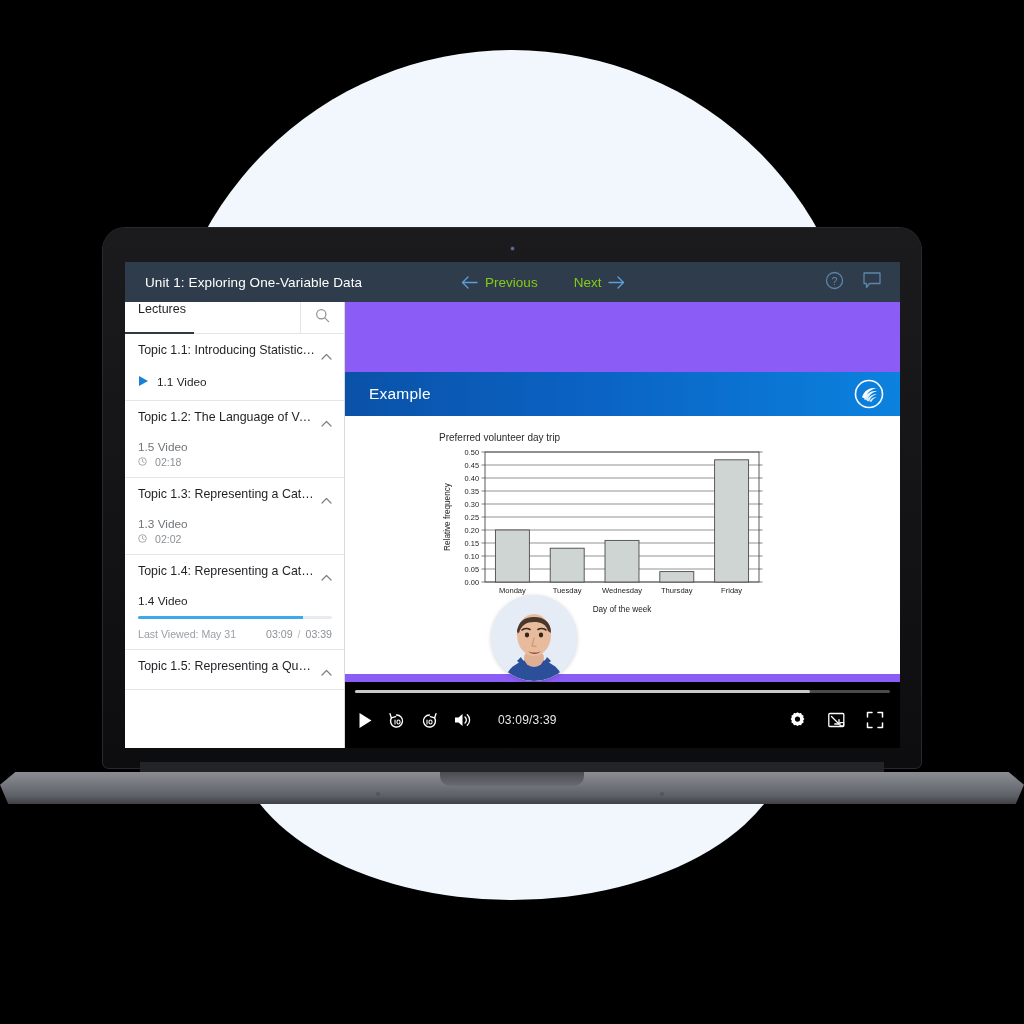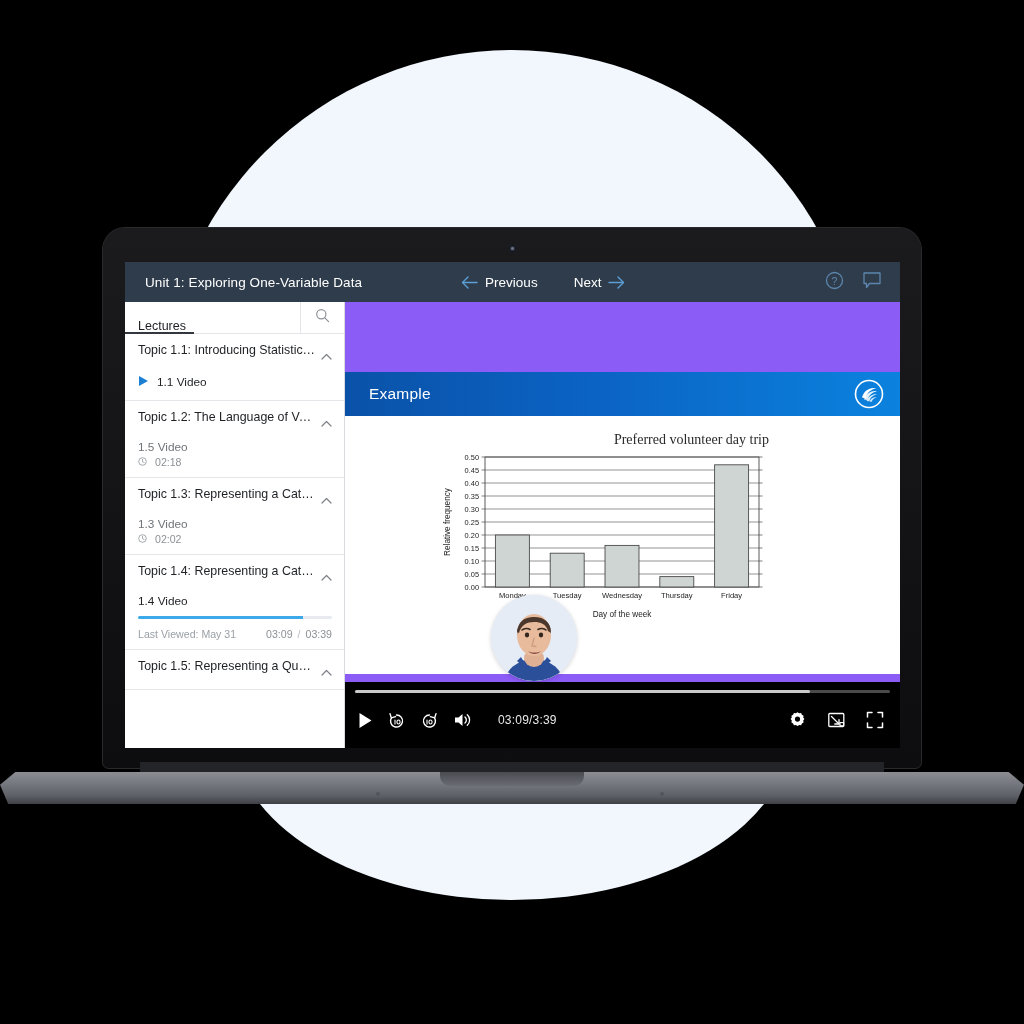--- a/index.html
+++ b/index.html
@@ -95,21 +95,21 @@
     display: flex; align-items: center;
   }
   #unit-title {
     margin-left: 20px;
     color: #ffffff;
     font-size: 13.5px;
     letter-spacing: .1px;
   }
   .nav-btn {
     display: flex; align-items: center; gap: 7px;
-    color: #ffffff; font-size: 13.5px; cursor: pointer;
+    color: #84cc16; font-size: 13.5px; cursor: pointer;
   }
   #prev-btn { margin-left: 99px; }
   #next-btn { margin-left: 36px; }
   .arrow-svg { display:block; }
   #header-right {
     margin-left: auto; margin-right: 18px;
     display: flex; align-items: center; gap: 18px;
   }
 
   
@@ -118,21 +118,21 @@
     width: 220px; height: 446px;
     background: #ffffff;
     border-right: 1px solid #d8dade;
     overflow: hidden;
   }
   #sidebar-tabs {
     height: 32px; display: flex; align-items: stretch;
     border-bottom: 1px solid #e3e5e9;
   }
   #tab-lectures {
-    flex: 1; display: flex; align-items: flex-end;
+    flex: 1; display: flex; align-items: flex-start;
     padding-left: 13px; font-size: 12.5px; color: #1d1f23;
     position: relative; cursor: pointer;
   }
   #tab-lectures::after {
     content:''; position:absolute; left:0; bottom:-1px;
     width: 69px; height: 2px; background:#33383f;
   }
   #search-cell {
     width: 44px; display:flex; align-items:center; justify-content:center;
     border-left: 1px solid #e3e5e9; cursor: pointer;
@@ -182,21 +182,21 @@
     height: 44px; width: 100%;
     background: linear-gradient(90deg,#0a52a8 0%, #0b63c4 45%, #0b82de 100%);
     display: flex; align-items: center;
     position: relative;
   }
   #slide-title { color:#fff; font-size:15.5px; margin-left:24px; letter-spacing:.2px; }
   #brand-logo { position:absolute; right: 16px; top: 7px; }
 
   
   #chart-wrap { position: absolute; left: 94px; top: 60px; width: 330px; height: 200px; }
-  #chart-title { text-align:right; font-size:14px; color:#2a2a2a; font-family:Liberation Serif, serif; }
+  #chart-title { text-align:left; font-size:10px; color:#2a2a2a; font-family:Liberation Sans, sans-serif; }
   #chart-svg { display:block; margin-top:3px; }
 
   
   #presenter {
     position:absolute; left: 146px; top: 223px;
     width: 86px; height: 86px; border-radius: 50%;
     overflow: hidden; background: #e4ebf4;
     box-shadow: 0 1px 4px rgba(0,0,0,.18);
   }
 

